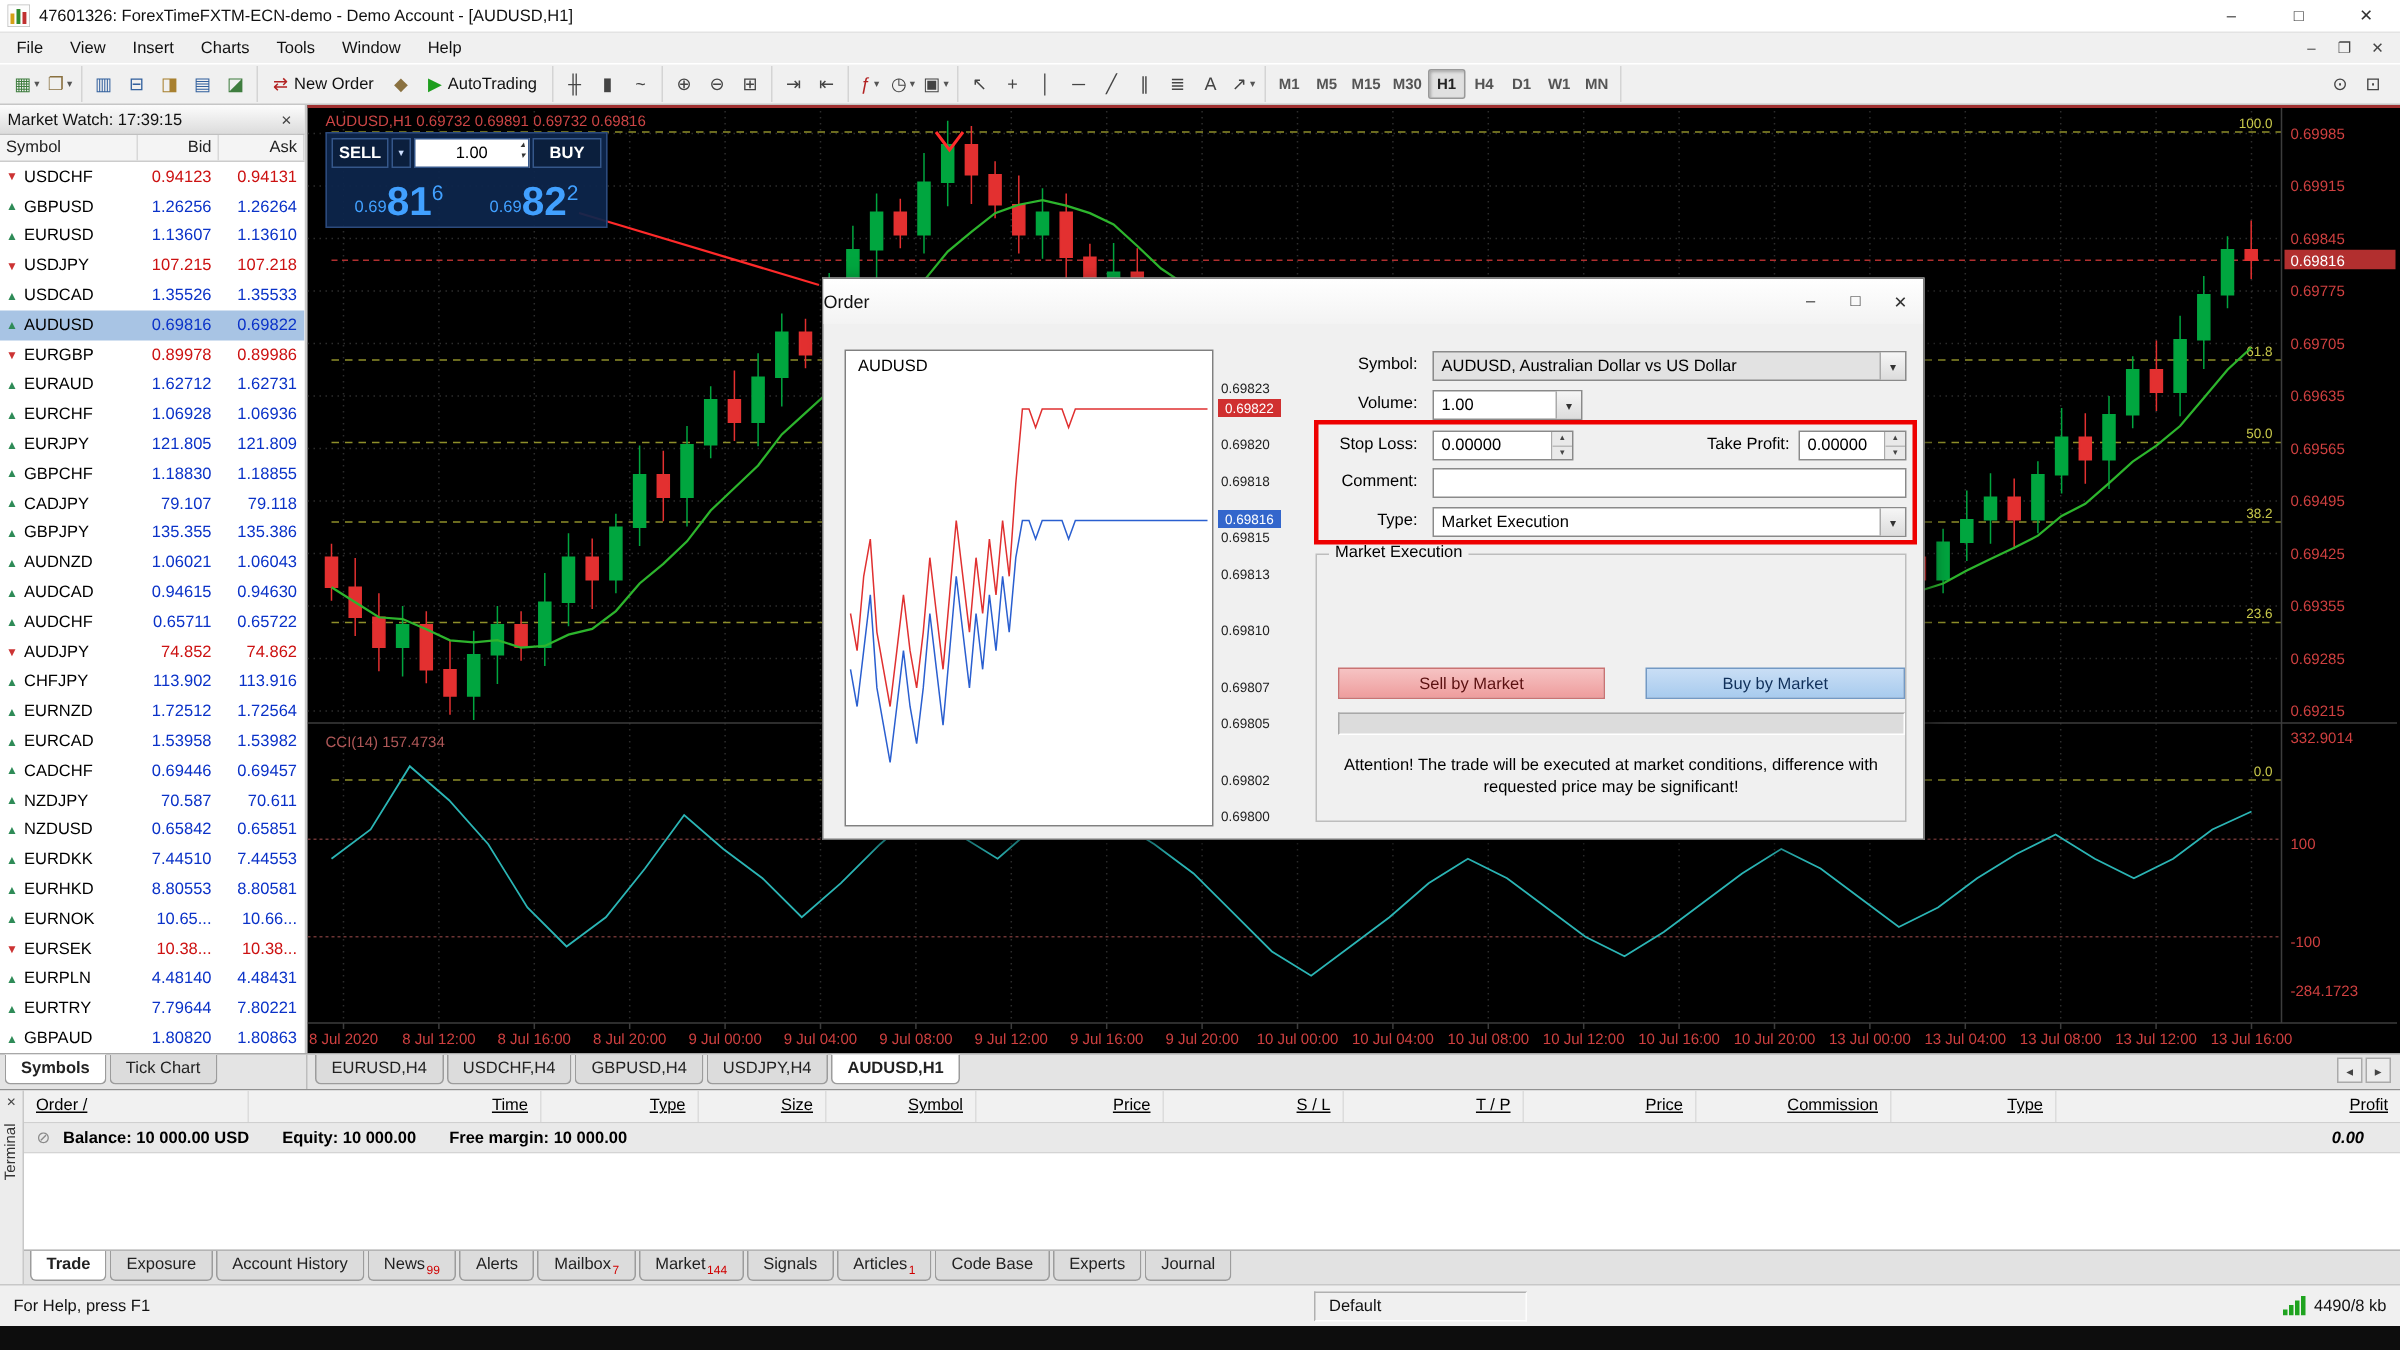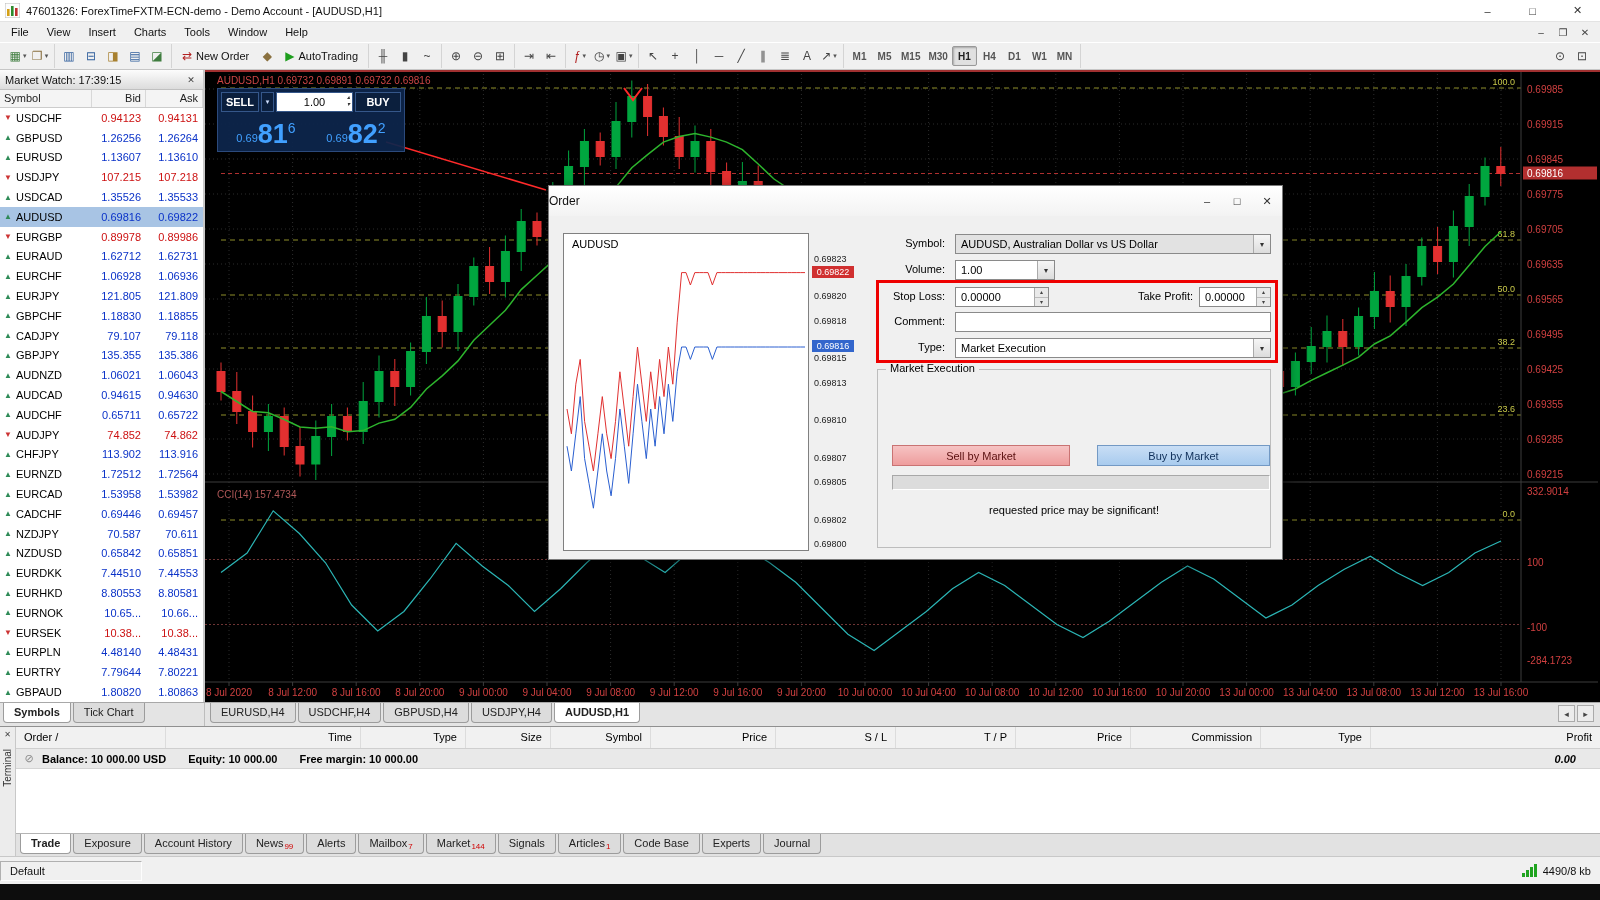--- a/index.html
+++ b/index.html
@@ -106,21 +106,21 @@
   .tab-nav { margin-left:auto; display:flex; padding:2px 6px 0 0; gap:2px; }
   .tab-nav-btn { width:17px; height:17px; border:1px solid #aaa; background:#ececec; display:flex; align-items:center; justify-content:center; font-size:9px; color:#444; }
 
   
   .terminal { position:absolute; top:726px; left:0; width:1600px; height:130px; display:flex; background:#fff; border-top:1px solid #909090; }
   .term-strip { width:16px; background:#ececec; border-right:1px solid #c8c8c8; display:flex; flex-direction:column; align-items:center; padding-top:3px; }
   .term-close { font-size:8px; color:#444; }
   .term-vlabel { writing-mode:vertical-lr; transform:rotate(180deg); font-size:10px; color:#333; margin-top:10px; }
   .term-main { flex:1; display:flex; flex-direction:column; }
   .term-header { height:22px; display:flex; background:#f1f1f1; border-bottom:1px solid #cfcfcf; color:#000; }
-  .th-cell { padding:4px 8px 0; border-right:1px solid #dcdcdc; white-space:nowrap; overflow:hidden; }
+  .th-cell { padding:4px 8px 0; border-right:1px solid #dcdcdc; white-space:nowrap; overflow:hidden;text-decoration:underline; }
   .balance-row { height:20px; display:flex; align-items:center; background:#e9e9e9; border-bottom:1px solid #d4d4d4; font-weight:bold; }
   .bal-ic { width:26px; text-align:center; color:#8a8a8a; font-weight:normal; }
   .bal-part { margin-right:22px; }
   .bal-profit { margin-left:auto; padding-right:24px;font-style:italic; }
   .term-fill { flex:1; background:#fff; }
   .term-tabs { height:23px; background:#e2e2e2; border-top:1px solid #b4b4b4; display:flex; padding-left:4px; }
   .term-tabs .btab { display:flex; align-items:flex-start; }
   .tt-badge { font-size:8px; color:#d00000; margin-left:1px; position:relative; top:5px; }
 
   
@@ -891,20 +891,21 @@
         <span class="val">Market Execution</span>
         <span class="dd-box">▾</span>
       </div>
 
       <div class="od-group">
         <span class="od-legend">Market Execution</span>
         <div class="od-exec-btn sell-exec">Sell by Market</div>
         <div class="od-exec-btn buy-exec">Buy by Market</div>
         <div class="od-progress"></div>
         <div class="od-attention">
+          <div>Attention! The trade will be executed at market conditions, difference with</div>
           <div>requested price may be significant!</div>
         </div>
       </div>
     </div>
   </div>
 
   <div class="tabs-band">
     <div class="mw-tabs" id="mw-tabs">
         <div class="btab active">Symbols</div>
         <div class="btab">Tick Chart</div>
@@ -961,20 +962,23 @@
           <div class="btab">Signals</div>
           <div class="btab">Articles<span class="tt-badge">1</span></div>
           <div class="btab">Code Base</div>
           <div class="btab">Experts</div>
           <div class="btab">Journal</div>
         </div>
     </div>
   </div>
 
   <div class="statusbar">
+    <div class="sb-sec sb-help">
+        <span>For Help, press F1</span>
+      </div>
     <div class="sb-sec sb-default">
         <span>Default</span>
       </div>
     <div class="sb-sec sb-fill"></div>
     <div class="sb-sec sb-conn">
       <svg width="16" height="13" viewBox="0 0 16 13">
         <rect x="0" y="9" width="3" height="4" fill="#1fa31f"></rect>
         <rect x="4" y="6" width="3" height="7" fill="#1fa31f"></rect>
         <rect x="8" y="3" width="3" height="10" fill="#1fa31f"></rect>
         <rect x="12" y="0" width="3" height="13" fill="#1fa31f"></rect>

